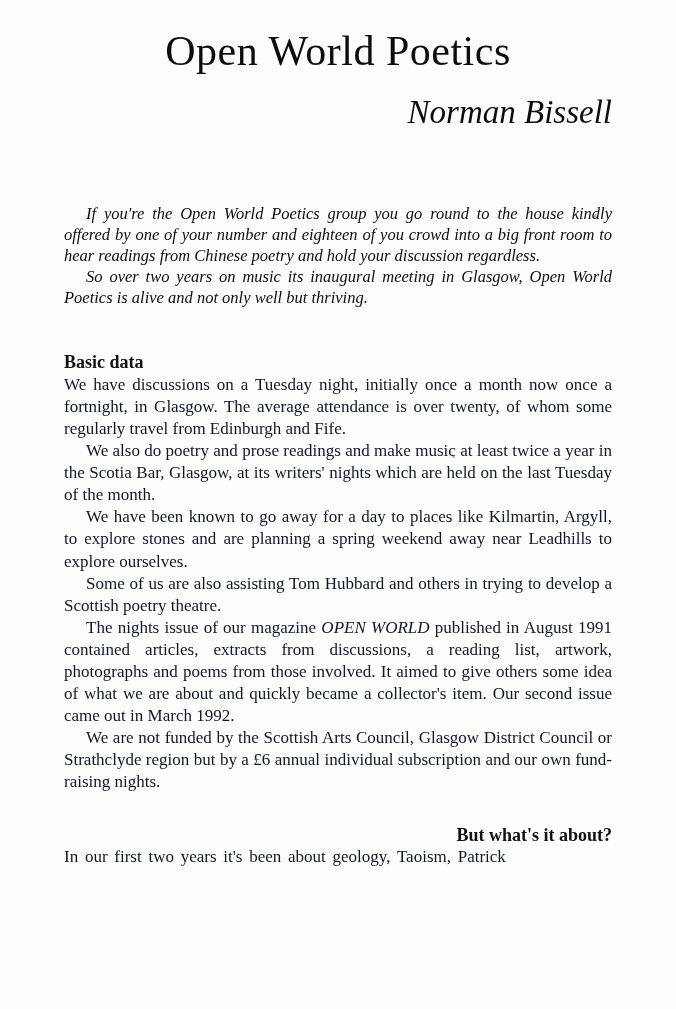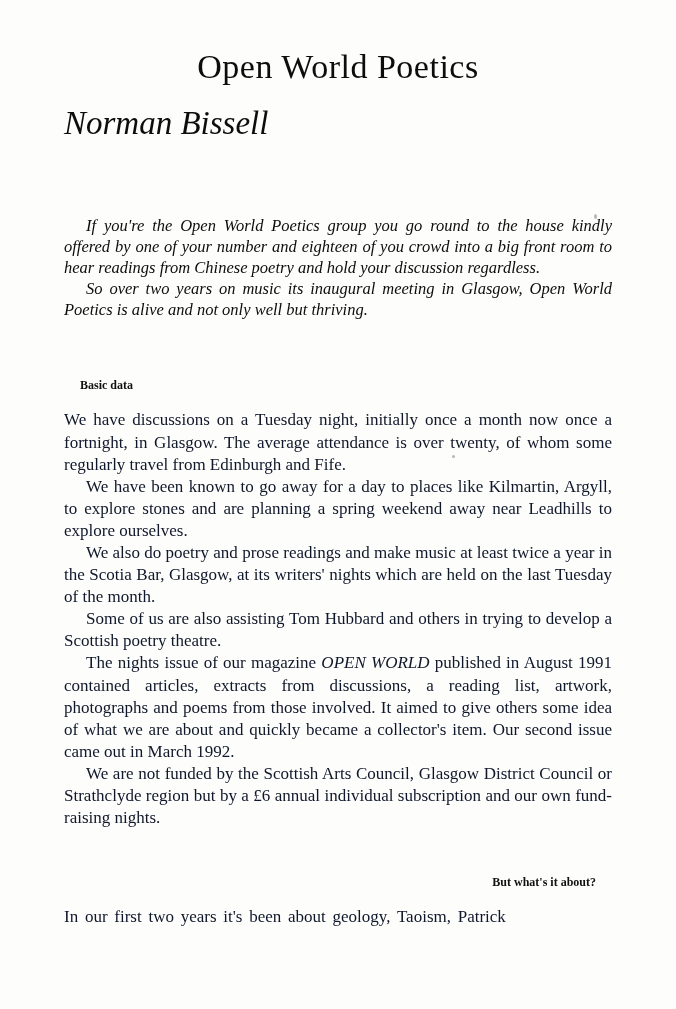--- a/index.html
+++ b/index.html
@@ -23,35 +23,35 @@
     padding: 0;
   }
   .content {
     position: absolute;
     left: 64px;
     top: 0;
     width: 548px;
   }
   .doc-title {
     font-family: "Liberation Serif", serif;
-    font-size: 34px;
+    font-size: 42px;
     font-weight: 400;
     letter-spacing: 0.5px;
     text-align: center;
     margin: 0;
-    padding-top: 48px;
+    padding-top: 28px;
     line-height: 1.1;
     color: #0d0d0d;
   }
   .doc-author {
     font-family: "Liberation Serif", serif;
     font-style: italic;
     font-size: 33px;
     font-weight: 400;
-    text-align: left;
+    text-align: right;
     margin: 0;
     padding-top: 20px;
     line-height: 1.1;
     color: #0d0d0d;
   }
   .abstract {
     margin-top: 74px;
     font-style: italic;
     font-size: 16.5px;
     line-height: 1.27;
@@ -59,22 +59,22 @@
     color: #0d0d0d;
   }
   .abstract p {
     margin: 0;
   }
   .abstract p.indent {
     text-indent: 22px;
   }
   .section-head {
     font-weight: bold;
-    font-size: 12px;
-    margin: 16px;
+    font-size: 18px;
+    margin: 0;
     padding-top: 42px;
     line-height: 1.25;
   }
   .section-head.tight {
     padding-top: 0;
     text-align: right;
   }
   .body-text {
     font-size: 17px;
     line-height: 1.3;
@@ -122,22 +122,22 @@
 
     <div class="abstract">
       <p class="indent">If you're the Open World Poetics group you go round to the house kindly offered by one of your number and eighteen of you crowd into a big front room to hear readings from Chinese poetry and hold your discussion regardless.</p>
       <p class="indent">So over two years on music its inaugural meeting in Glasgow, Open World Poetics is alive and not only well but thriving.</p>
     </div>
 
     <h3 class="section-head">Basic data</h3>
 
     <div class="body-text">
       <p>We have discussions on a Tuesday night, initially once a month now once a fortnight, in Glasgow. The average attendance is over twenty, of whom some regularly travel from Edinburgh and Fife.</p>
+      <p class="indent">We also do poetry and prose readings and make music at least twice a year in the Scotia Bar, Glasgow, at its writers' nights which are held on the last Tuesday of the month.</p>
       <p class="indent">We have been known to go away for a day to places like Kilmartin, Argyll, to explore stones and are planning a spring weekend away near Leadhills to explore ourselves.</p>
-      <p class="indent">We also do poetry and prose readings and make music at least twice a year in the Scotia Bar, Glasgow, at its writers' nights which are held on the last Tuesday of the month.</p>
       <p class="indent">Some of us are also assisting Tom Hubbard and others in trying to develop a Scottish poetry theatre.</p>
       <p class="indent">
         <span>The nights issue of our magazine </span><span class="ital">OPEN WORLD</span><span> published in August 1991 contained articles, extracts from discussions, a reading list, artwork, photographs and poems from those involved. It aimed to give others some idea of what we are about and quickly became a collector's item. Our second issue came out in March 1992.</span>
       </p>
       <p class="indent">We are not funded by the Scottish Arts Council, Glasgow District Council or Strathclyde region but by a £6 annual individual subscription and our own fund-raising nights.</p>
     </div>
 
     <div class="gap-lg"></div>
 
     <h3 class="section-head tight">But what's it about?</h3>

